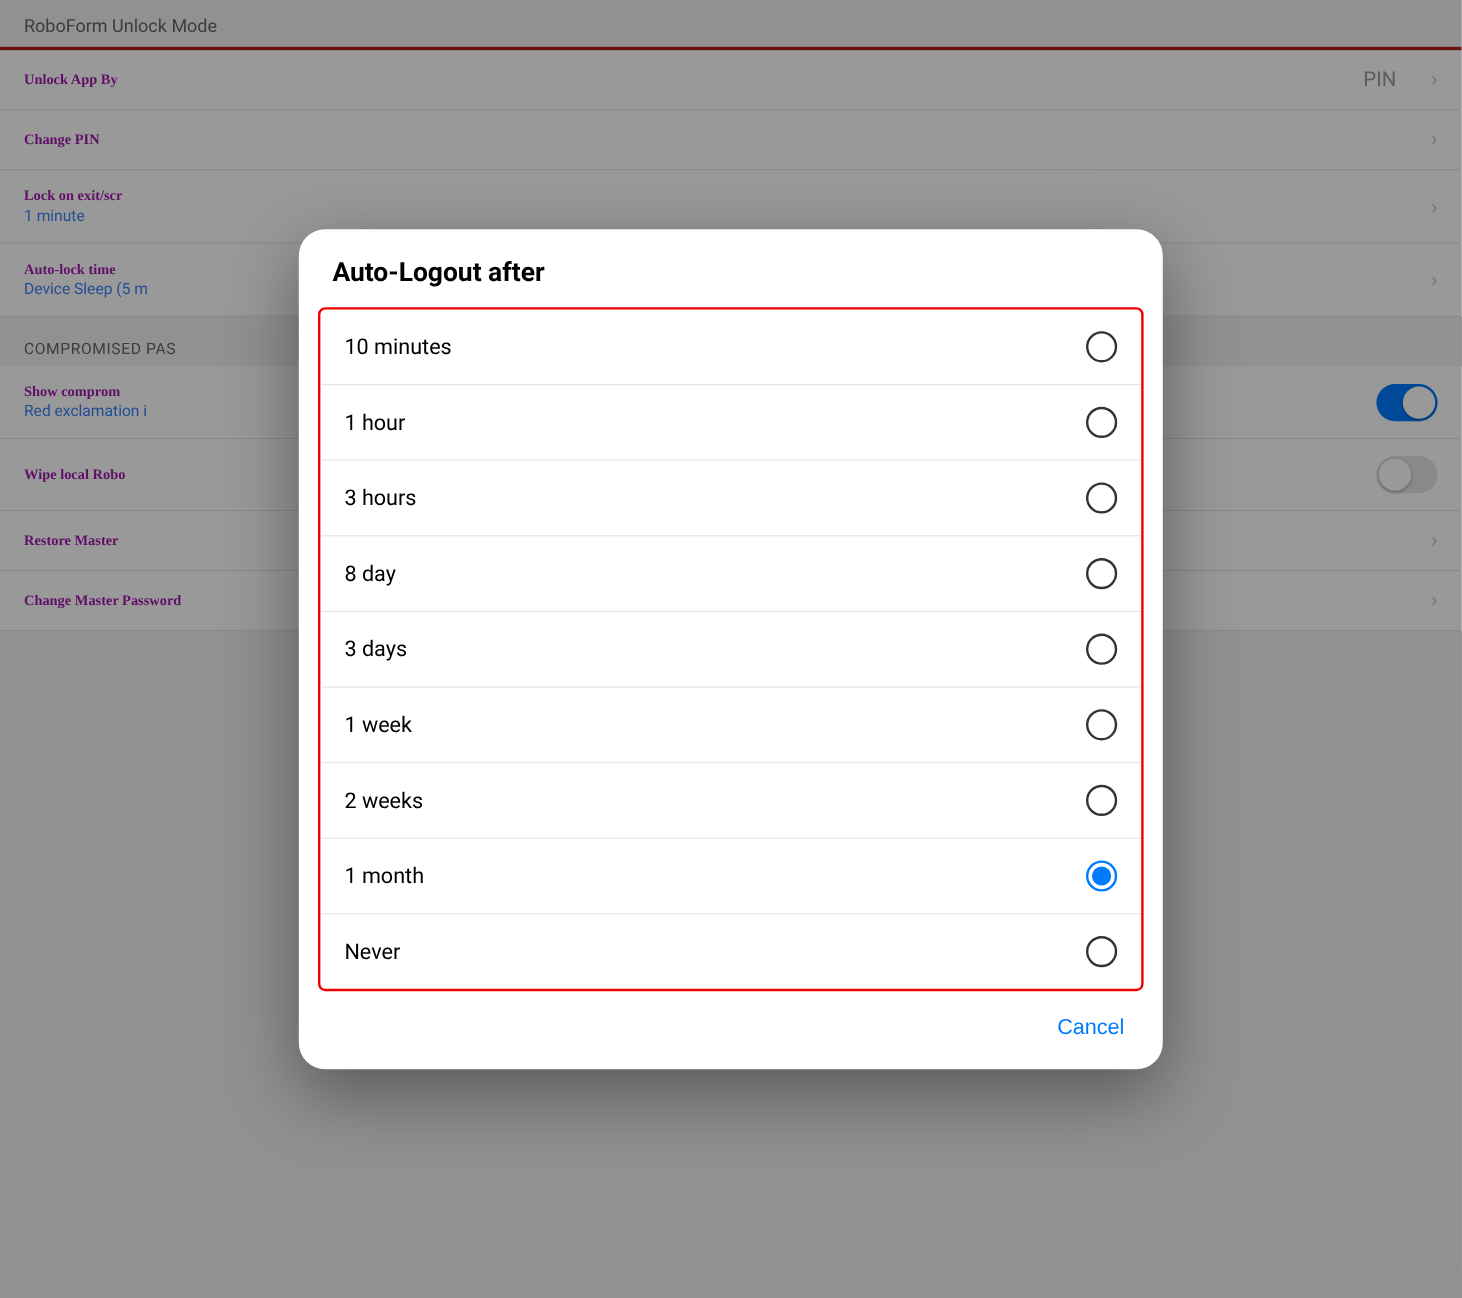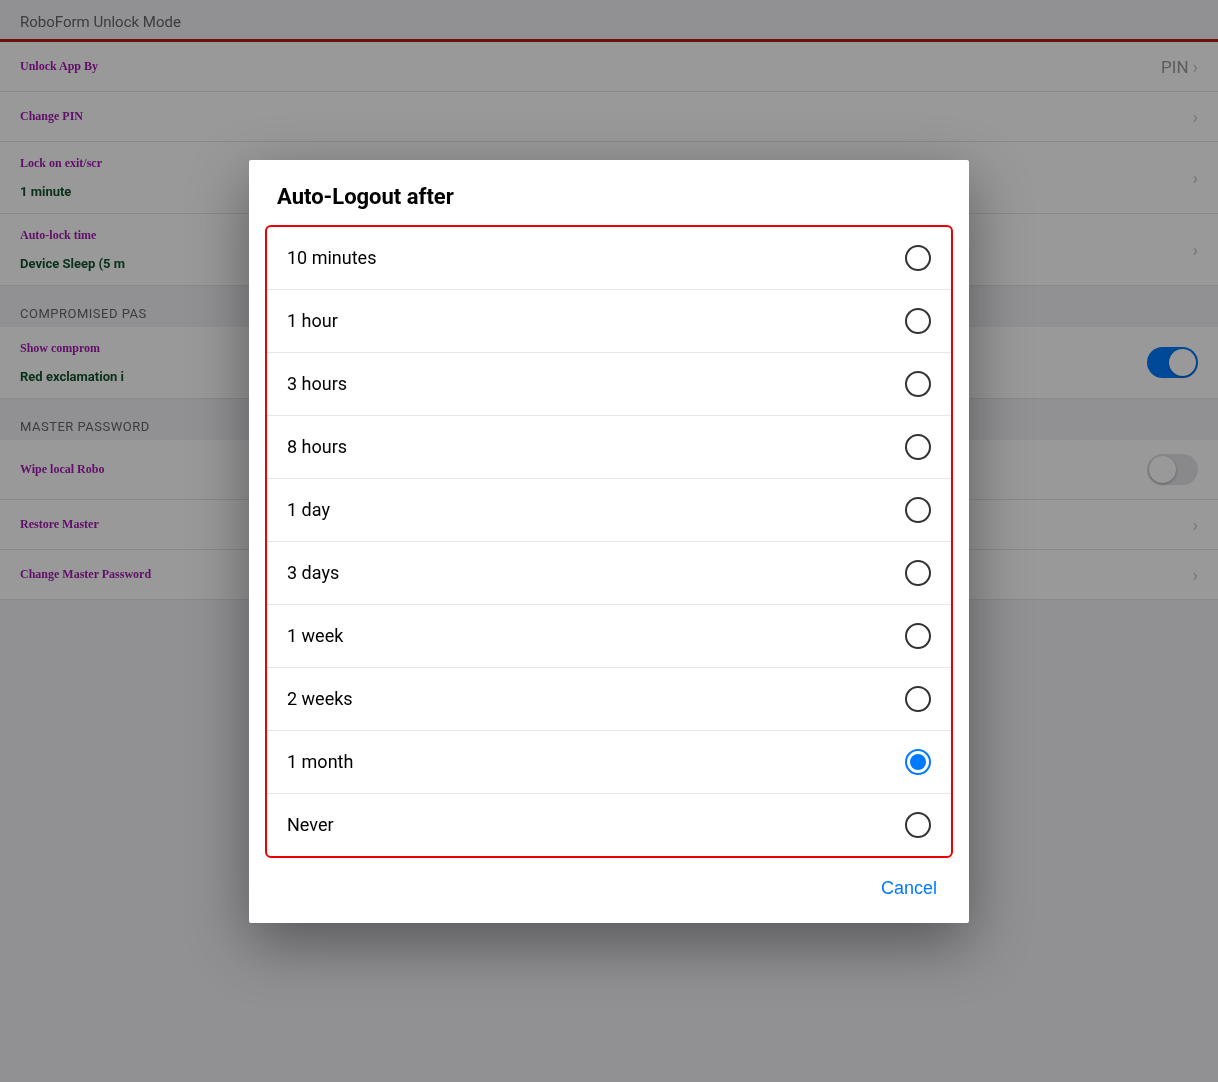--- a/index.html
+++ b/index.html
@@ -45,23 +45,23 @@
 
     .bg-row-label {
       font-size: 12px;
       color: #a21caf;
       font-weight: 600;
       font-family: Liberation Serif, serif;
     }
 
     .bg-row-sublabel {
       font-size: 13px;
-      color: #14532d;
-      font-weight: 700;
-      margin-top: 13px;
+      color: #3b82f6;
+      font-weight: 400;
+      margin-top: 2px;
     }
 
     .bg-row-value {
       font-size: 17px;
       color: #999;
     }
 
     .bg-section-header {
       padding: 20px 20px 6px;
       font-size: 13px;
@@ -120,21 +120,21 @@
       background: rgba(0,0,0,0.4);
       display: flex;
       align-items: center;
       justify-content: center;
       z-index: 10;
     }
 
     
     .dialog {
       background: white;
-      border-radius: 2px;
+      border-radius: 22px;
       width: 720px;
       max-height: 960px;
       display: flex;
       flex-direction: column;
       overflow: hidden;
       box-shadow: 0 20px 60px rgba(0,0,0,0.4);
     }
 
     .dialog-title {
       font-size: 22px;
@@ -213,21 +213,21 @@
 
 <div class="bg-screen">
   <div class="bg-header">
     <span class="bg-header-title">RoboForm Unlock Mode</span>
   </div>
 
   <div class="bg-row">
     <div>
       <div class="bg-row-label">Unlock App By</div>
     </div>
-    <div style="display:flex;align-items:center;">
+    <div style="display:flex;align-items:center;gap:25px;">
       <span class="bg-row-value">PIN</span>
       <span class="chevron">›</span>
     </div>
   </div>
 
   <div class="bg-row">
     <div class="bg-row-label">Change PIN</div>
     <span class="chevron">›</span>
   </div>
 
@@ -251,21 +251,20 @@
   <div class="bg-section-header">Compromised pas</div>
 
   <div class="bg-row">
     <div>
       <div class="bg-row-label">Show comprom</div>
       <div class="bg-row-sublabel">Red exclamation i</div>
     </div>
     <div class="toggle-on"></div>
   </div>
 
-  <div class="bg-section-header">Master Password</div>
 
   <div class="bg-row">
     <div class="bg-row-label">Wipe local Robo</div>
     <div class="toggle-off"></div>
   </div>
 
   <div class="bg-row">
     <div class="bg-row-label">Restore Master</div>
     <span class="chevron">›</span>
   </div>
@@ -288,25 +287,21 @@
         </div>
         <div class="dialog-item">
           <span class="dialog-item-label">1 hour</span>
           <div class="radio-outer"></div>
         </div>
         <div class="dialog-item">
           <span class="dialog-item-label">3 hours</span>
           <div class="radio-outer"></div>
         </div>
         <div class="dialog-item">
-          <span class="dialog-item-label">8 hours</span>
-          <div class="radio-outer"></div>
-        </div>
-        <div class="dialog-item">
-          <span class="dialog-item-label">1 day</span>
+          <span class="dialog-item-label">8 day</span>
           <div class="radio-outer"></div>
         </div>
         <div class="dialog-item">
           <span class="dialog-item-label">3 days</span>
           <div class="radio-outer"></div>
         </div>
         <div class="dialog-item">
           <span class="dialog-item-label">1 week</span>
           <div class="radio-outer"></div>
         </div>

